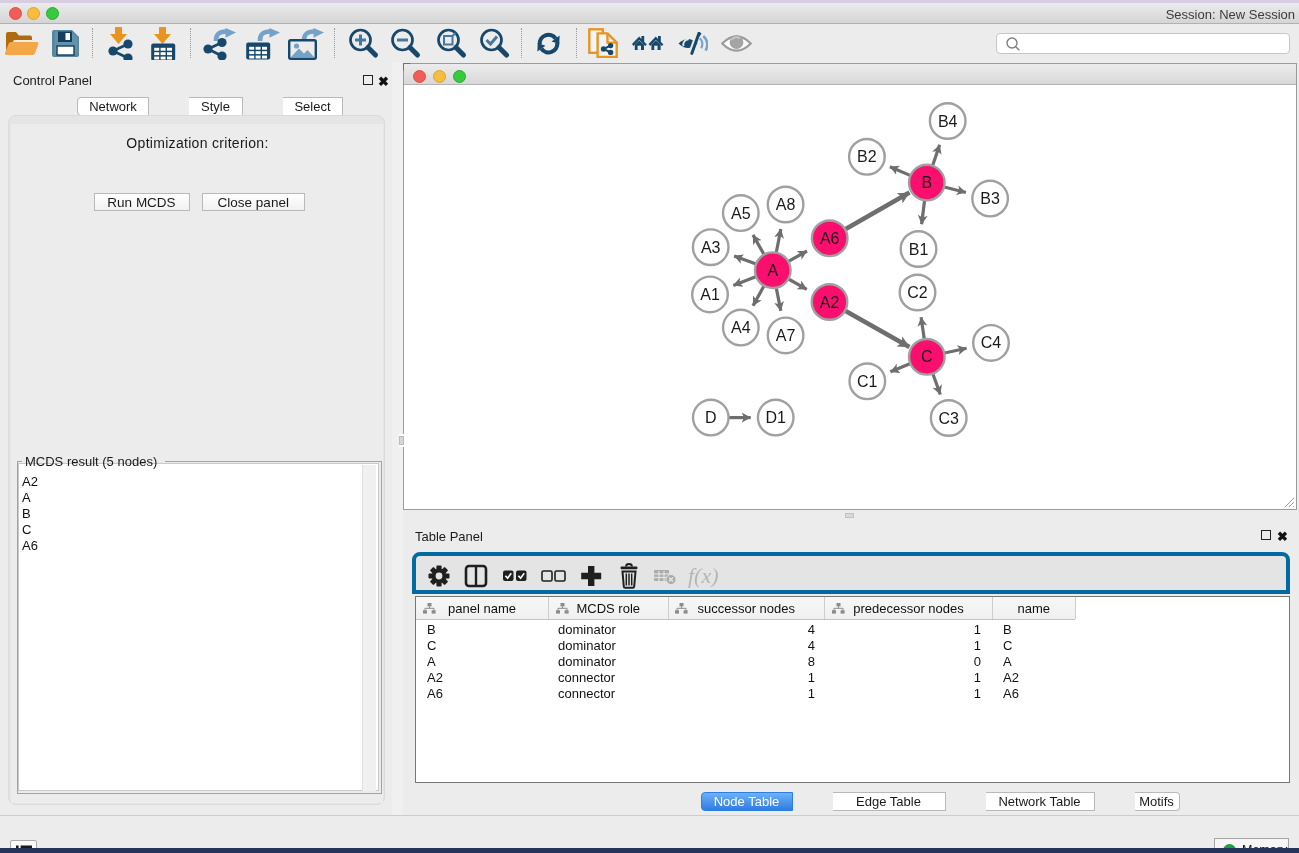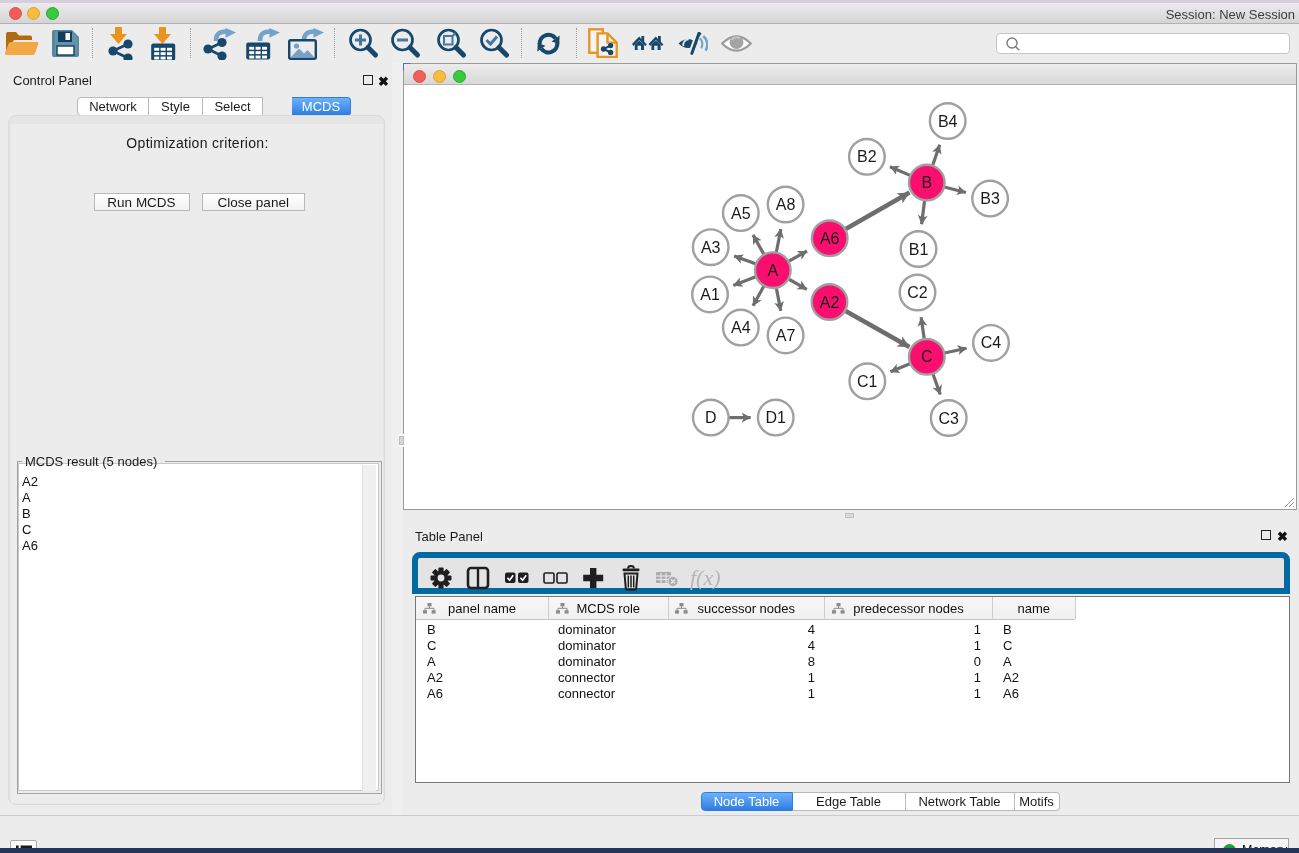--- a/index.html
+++ b/index.html
@@ -22,21 +22,21 @@
   #toolbar{left:0;top:24px;width:1299px;height:38px;background:#ececec;}
   .sep{position:absolute;top:4px;height:30px;width:0;border-left:1px dotted #9a9a9a;}
   .ticon{position:absolute;top:0;}
   #searchbox{left:996px;top:9px;width:294px;height:21px;background:#fff;border:1px solid #c6c6c6;border-radius:4px;}
   
   #cpanel{left:0;top:62px;width:392px;height:753px;background:#ececec;}
   #cpanel .ptitle{position:absolute;left:13px;top:11px;font-size:13px;color:#1c1c1c;}
   .wicoSq{position:absolute;width:10px;height:10px;border:1.5px solid #222;}
   .wicoX{position:absolute;font-size:13px;font-weight:bold;color:#111;line-height:13px;}
   
-  .tabrow{position:absolute;display:flex;}
+  .tabrow{position:absolute;display:flex;gap:40px;}
   .tab{height:19px;background:#fff;border:1px solid #b9b9b9;border-left:none;font-size:13px;color:#1a1a1a;display:flex;align-items:center;justify-content:center;}
   .tab.first{border-left:1px solid #b9b9b9;border-radius:4px 0 0 4px;}
   .tab.last{border-radius:0 4px 4px 0;}
   .tab.sel{background:linear-gradient(#6db1f9,#2e7de2);border-color:#2e7de2;color:#fff;margin-left:29px;}
   
   #cpcontent{left:8px;top:53px;width:377px;height:690px;border-radius:8px;background:#e5e5e5;border:1px solid #dadada;padding-left:25px;}
   #cpinner{left:2px;top:8px;width:372px;height:679px;background:#ececec;}
   #optlabel{left:0;width:377px;top:19px;text-align:center;font-size:14px;letter-spacing:0.3px;color:#1a1a1a;}
   #cpselect{left:34.5px;top:43px;width:312px;height:20px;background:#fff;border:1px solid #b3b3b3;border-radius:5px;}
   #cpselect .stext{position:absolute;left:8px;top:2px;font-size:14.5px;color:#1a1a1a;}
@@ -54,21 +54,21 @@
   
   #netframe{left:403px;top:63px;width:894px;height:447px;background:#fff;border:1px solid #9b9b9b;}
   #nettitle{left:0;top:0;width:892px;height:21px;background:linear-gradient(#ececec,#d8d8d8);border-bottom:1px solid #b3b3b3;}
   #nettitle .t1{left:8.5px;background:#f25e57;border:1px solid #dd4f44;}
   #nettitle .t2{left:28.5px;background:#f6bd3e;border:1px solid #dfa133;}
   #nettitle .t3{left:48.5px;background:#39c93f;border:1px solid #24ad2e;}
   #nettitle .ttext{position:absolute;left:0;right:0;top:3px;text-align:center;font-size:13px;color:#2e2e2e;}
   
   #tpanel{left:403px;top:520px;width:896px;height:295px;background:#ececec;}
   #tpanel .ptitle{position:absolute;left:12px;top:9px;font-size:13px;color:#1c1c1c;}
-  #ttoolbar{left:9px;top:32px;width:878px;height:42px;background:#e4e4e4;border:6px solid #0369a1;border-radius:8px 8px 0 0;}
+  #ttoolbar{left:9px;top:32px;width:878px;height:42px;background:#e4e4e4;border:4px solid #0369a1;border-radius:8px 8px 0 0;}
   #ttable{left:12px;top:76px;width:875px;height:187px;background:#fff;border:1px solid #777;}
   #thead{left:0;top:0;width:659px;height:23px;background:linear-gradient(#f7f7f7,#f0f0f0);border-bottom:1px solid #c4c4c4;}
   .hcell{position:absolute;top:0;height:22px;border-right:1px solid #cdcdcd;}
   .hlabel{position:absolute;width:100%;text-align:center;top:4px;font-size:13px;color:#111;}
   .trow{position:absolute;font-size:13px;color:#111;}
   
   
   #statusline{left:0;top:815px;width:1299px;height:1px;background:#cccccc;}
   #statusbar{left:0;top:832px;width:1299px;height:32px;background:#ececec;}
   #lstbtn{position:absolute;left:10px;top:8px;width:27px;height:22px;background:#fafafa;border:1px solid #ababab;border-radius:2px;}

